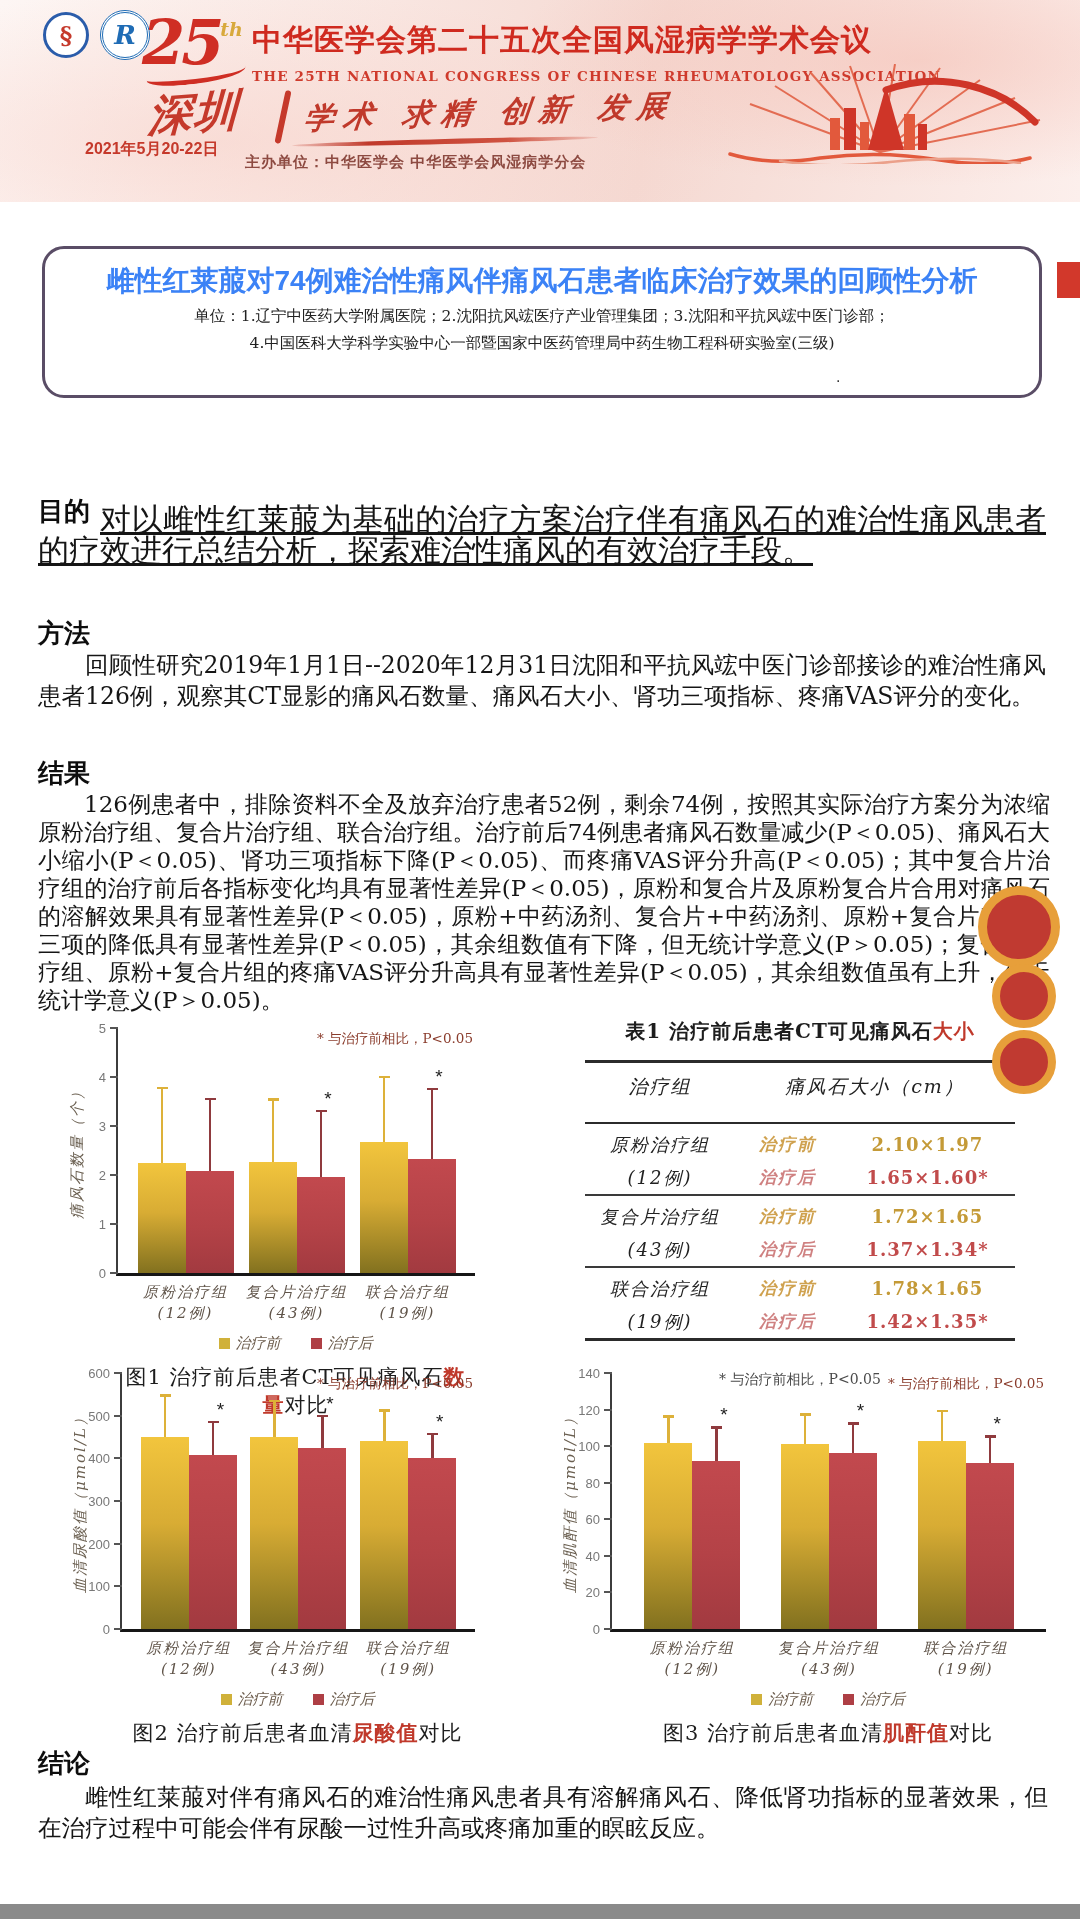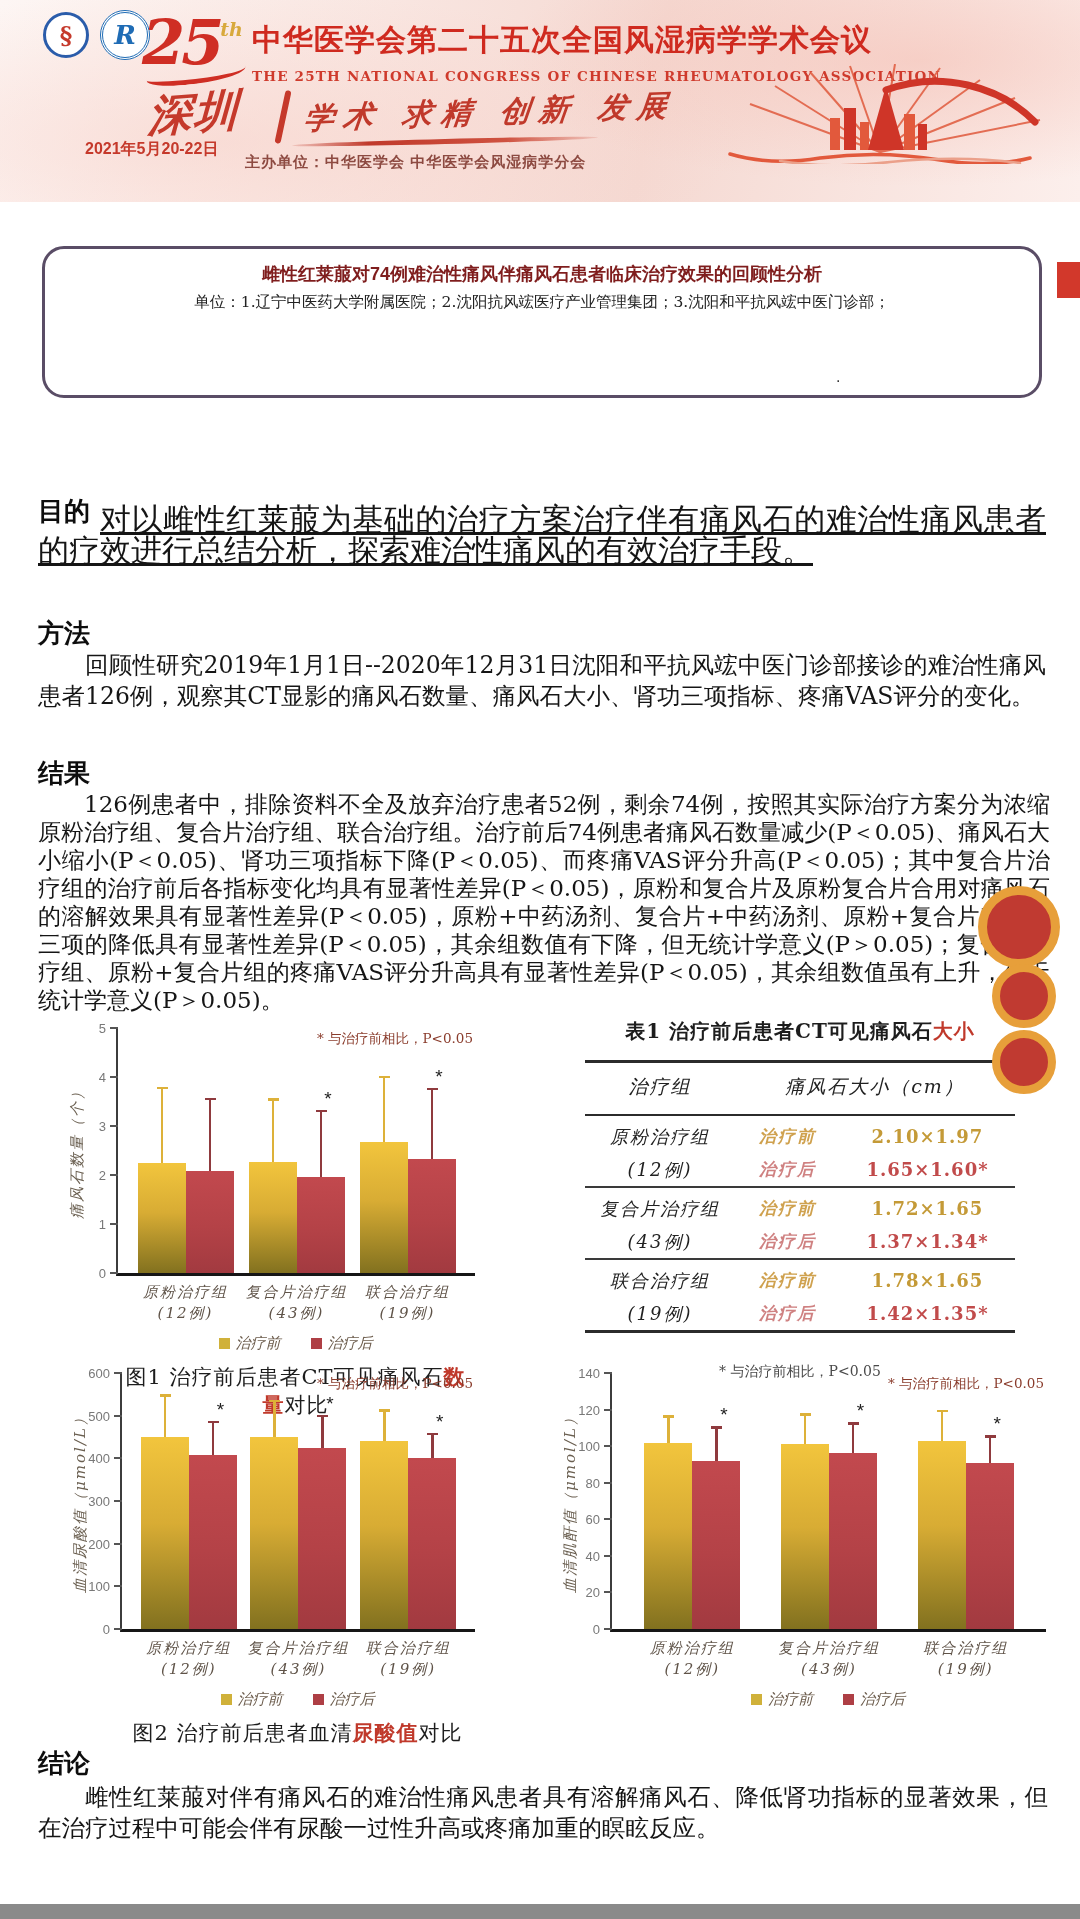--- a/index.html
+++ b/index.html
@@ -35,21 +35,21 @@
           font-size:30px;color:#c0392b;letter-spacing:9px;transform:skewX(-8deg) rotate(-2deg);white-space:nowrap;}
   .slogan-underline{left:292px;top:139px;width:306px;height:5px;border-radius:50%;
           background:linear-gradient(90deg,rgba(192,57,43,.15),#c0392b 25%,#cf5240 70%,rgba(207,82,64,.15));
           transform:rotate(-1.5deg);}
   .organizer{left:245px;top:153px;font-size:15px;font-weight:bold;color:#8d4a41;letter-spacing:1px;}
   .sun-art{left:690px;top:64px;width:380px;height:100px;}
 
   
   .title-box{left:42px;top:246px;width:1000px;height:152px;border:3px solid #5a4d66;border-radius:22px;
              background:#fff;box-sizing:border-box;text-align:center;padding-top:13px;}
-  .poster-title{font-size:18px;font-weight:bold;color:#7f1d1d;letter-spacing:0;}
+  .poster-title{font-size:28px;font-weight:bold;color:#3b82f6;letter-spacing:0;}
   .authors{margin-top:10px;font-family:"DejaVu Serif",serif;font-size:15.5px;color:#333;}
   .authors sup{font-size:10px;}
   .affil{margin-top:6px;font-family:"DejaVu Serif",serif;font-size:15.5px;color:#222;line-height:21px;}
   .stray-dot{left:836px;top:368px;font-size:16px;color:#333;}
   .red-tab{left:1057px;top:262px;width:23px;height:36px;background:#d2382b;}
 
   
   .sec-head{font-size:26px;font-weight:bold;color:#0d0d0d;font-family:"Liberation Sans",sans-serif;}
   .sec-body{font-family:"DejaVu Serif",serif;color:#151515;text-indent:2em;text-align:justify;}
   .purpose-head{left:38px;top:494px;}
@@ -94,21 +94,21 @@
          font-size:21px;color:#1d1d1d;letter-spacing:1px;}
   .cap-hi{color:#c0392b;font-weight:bold;}
 
   
   .tablebox{left:585px;top:1018px;width:430px;}
   .t-title{text-align:center;font-family:"DejaVu Serif",serif;font-weight:bold;font-size:20px;
            color:#1d1d1d;letter-spacing:1px;margin-bottom:15px;}
   .t-grid{display:grid;grid-template-columns:150px 105px 1fr;border-top:3px solid #2b2b2b;
           border-bottom:3px solid #2b2b2b;font-family:"DejaVu Serif",serif;}
   .t-grid>div{text-align:center;}
-  .th{padding:11px 0 14px;border-bottom:2.5px solid #2b2b2b;font-size:19px;color:#222;
+  .th{padding:11px 0 22px;border-bottom:2.5px solid #2b2b2b;font-size:19px;color:#222;
       letter-spacing:2px;font-style:italic;}
   .th.c23{grid-column:2/4;}
   .tc{font-size:18px;color:#222;padding:4px 0;font-style:italic;letter-spacing:2px;line-height:25px;}
   .tc.name{padding-top:8px;}
   .lab{font-weight:bold;font-size:17px;}
   .lab.before{color:#cfa14e;}
   .lab.after{color:#cf8181;}
   .val{font-weight:bold;font-size:18px;letter-spacing:1px;font-style:normal;}
   .val.before{color:#c49a37;}
   .val.after{color:#c14b4b;}
@@ -165,20 +165,21 @@
     <path d="M178,86 L196,22 L214,86 Z" fill="#cf3528"></path>
     <path d="M196,26 C250,6 310,22 345,58" fill="none" stroke="#cf3528" stroke-width="7" stroke-linecap="round"></path>
     <path d="M40,90 q40,12 90,4 q60,-8 120,2 q50,8 90,-2" fill="none" stroke="#e2593c" stroke-width="3.5" stroke-linecap="round"></path>
     <path d="M90,97 q50,8 110,1 q70,-7 130,1" fill="none" stroke="#eba08a" stroke-width="2.5" stroke-linecap="round"></path>
   </svg>
 </div>
 
 <div class="abs title-box">
   <div class="poster-title">雌性红莱菔对74例难治性痛风伴痛风石患者临床治疗效果的回顾性分析</div>
   <div class="affil">单位：1.辽宁中医药大学附属医院；2.沈阳抗风竤医疗产业管理集团；3.沈阳和平抗风竤中医门诊部；</div>
+  <div class="affil">4.中国医科大学科学实验中心一部暨国家中医药管理局中药生物工程科研实验室(三级)</div>
 </div>
 <div class="abs stray-dot">.</div>
 <div class="abs red-tab"></div>
 
 <div class="abs sec-head purpose-head">目的</div>
 <div class="abs sec-body purpose-body">对以雌性红莱菔为基础的治疗方案治疗伴有痛风石的难治性痛风患者的疗效进行总结分析，探索难治性痛风的有效治疗手段。</div>
 
 <div class="abs sec-head methods-head">方法</div>
 <div class="abs sec-body methods-body">回顾性研究2019年1月1日--2020年12月31日沈阳和平抗风竤中医门诊部接诊的难治性痛风患者126例，观察其CT显影的痛风石数量、痛风石大小、肾功三项指标、疼痛VAS评分的变化。</div>
 
@@ -475,18 +476,21 @@
   <div class="c-legend" style="margin-left: 54px;">
       <span class="lg-it">
         <span class="lg-sq" style="background: rgb(208, 177, 58);"></span>
         <span>治疗前</span>
       </span>
       <span class="lg-it">
         <span class="lg-sq" style="background: rgb(174, 63, 69);"></span>
         <span>治疗后</span>
       </span>
     </div>
+  <div class="c-cap" style="margin-left: 54px;">
+    <span class="cap-pre">图3  治疗前后患者血清</span><span class="cap-hi">肌酐值</span><span class="cap-suf">对比</span>
+  </div>
 </div>
 
 <div class="abs sec-head concl-head">结论</div>
 <div class="abs sec-body concl-body">雌性红莱菔对伴有痛风石的难治性痛风患者具有溶解痛风石、降低肾功指标的显著效果，但在治疗过程中可能会伴有尿酸一过性升高或疼痛加重的瞑眩反应。</div>
 
 <div class="abs footer-bar"></div>
 
 </body></html>

